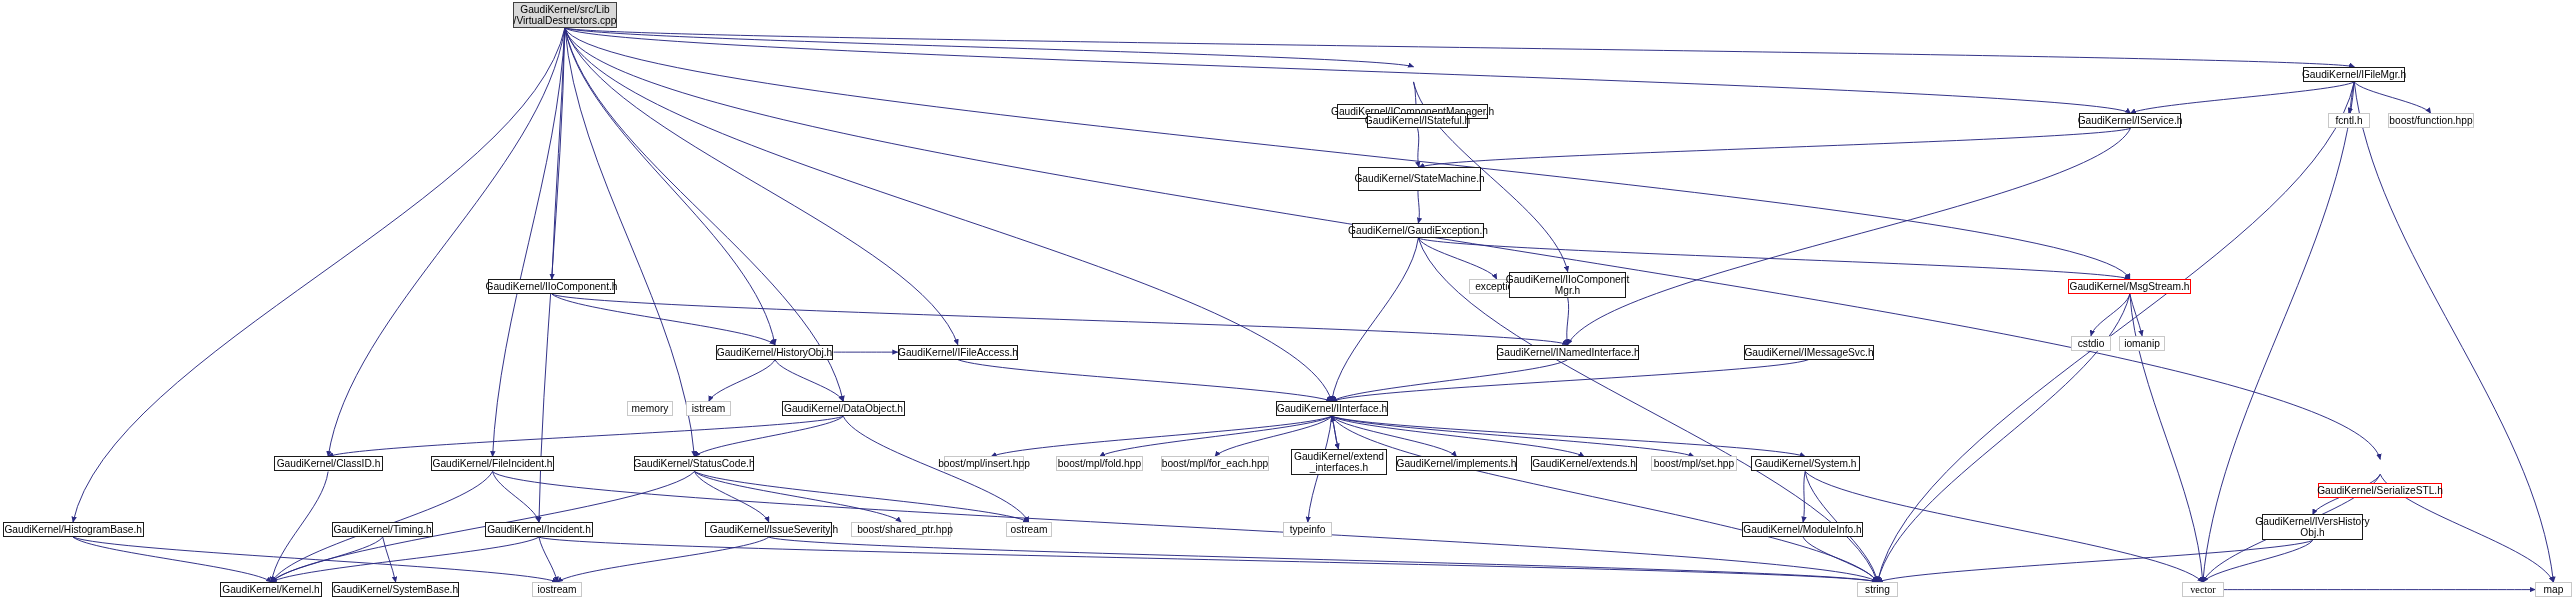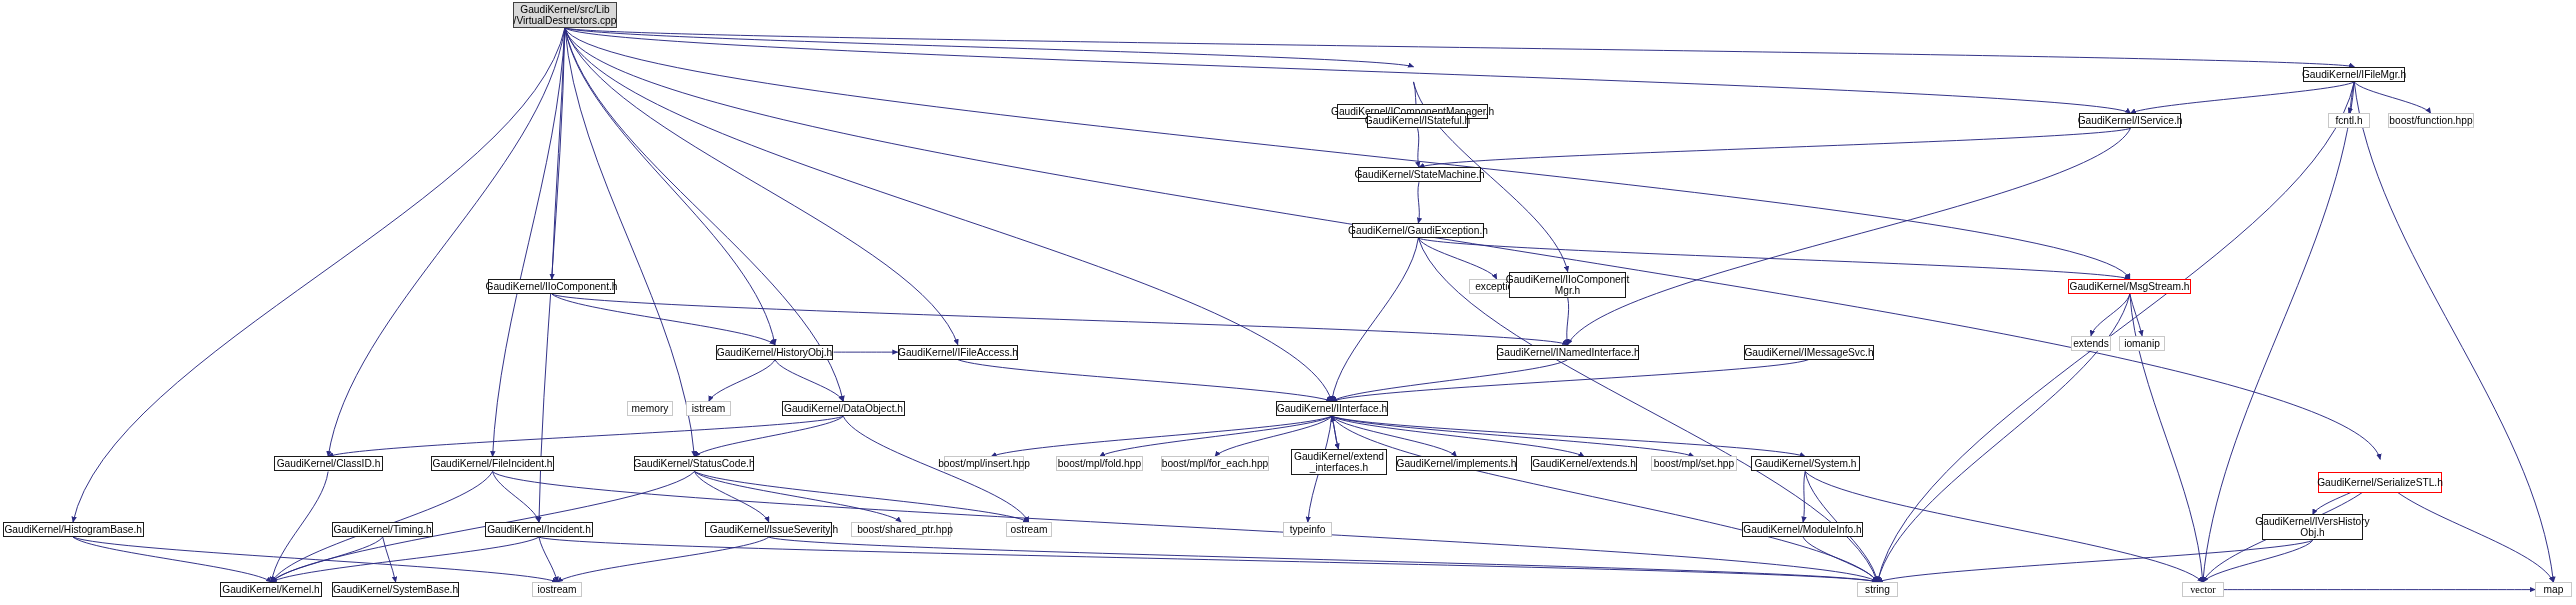--- a/index.html
+++ b/index.html
@@ -135,38 +135,38 @@
   </svg>
   <div id="nodes-layer">
       <div class="node root" style="left: 513px; top: 2px; width: 104px; height: 26px;">GaudiKernel/src/Lib
 /VirtualDestructors.cpp</div>
       <div class="node hdr" style="left: 1337px; top: 56px; width: 151px; height: 15px; margin-top: 48px;">GaudiKernel/IComponentManager.h</div>
       <div class="node hdr" style="left: 2303px; top: 67px; width: 102px; height: 15px;">GaudiKernel/IFileMgr.h</div>
       <div class="node hdr" style="left: 1367px; top: 113px; width: 101px; height: 15px; text-align: right;">GaudiKernel/IStateful.h</div>
       <div class="node hdr" style="left: 2079px; top: 113px; width: 102px; height: 15px;">GaudiKernel/IService.h</div>
       <div class="node sys" style="left: 2328px; top: 113px; width: 42px; height: 15px;">fcntl.h</div>
       <div class="node sys" style="left: 2388px; top: 113px; width: 86px; height: 15px;">boost/function.hpp</div>
-      <div class="node hdr" style="left: 1358px; top: 167px; width: 123px; height: 15px;">GaudiKernel/StateMachine.h</div>
+      <div class="node hdr" style="left: 1358px; top: 167px; width: 123px; height: 24px;">GaudiKernel/StateMachine.h</div>
       <div class="node hdr" style="left: 1352px; top: 223px; width: 132px; height: 15px;">GaudiKernel/GaudiException.h</div>
       <div class="node red" style="left: 2068px; top: 279px; width: 123px; height: 15px;">GaudiKernel/MsgStream.h</div>
       <div class="node sys" style="left: 1469px; top: 279px; width: 56px; height: 15px;">exception</div>
       <div class="node hdr" style="left: 1509px; top: 272px; width: 117px; height: 26px;">GaudiKernel/IIoComponent
 Mgr.h</div>
       <div class="node hdr" style="left: 488px; top: 279px; width: 127px; height: 15px;">GaudiKernel/IIoComponent.h</div>
-      <div class="node sys" style="left: 2071px; top: 336px; width: 40px; height: 15px;">extends</div>
+      <div class="node sys" style="left: 2071px; top: 336px; width: 40px; height: 15px;">cstdio</div>
       <div class="node sys" style="left: 2119px; top: 336px; width: 46px; height: 15px;">iomanip</div>
       <div class="node hdr" style="left: 716px; top: 345px; width: 117px; height: 15px;">GaudiKernel/HistoryObj.h</div>
       <div class="node hdr" style="left: 898px; top: 345px; width: 120px; height: 15px;">GaudiKernel/IFileAccess.h</div>
       <div class="node hdr" style="left: 1497px; top: 345px; width: 142px; height: 15px;">GaudiKernel/INamedInterface.h</div>
       <div class="node hdr" style="left: 1744px; top: 345px; width: 130px; height: 15px;">GaudiKernel/IMessageSvc.h</div>
       <div class="node sys" style="left: 627px; top: 401px; width: 46px; height: 15px;">memory</div>
       <div class="node sys" style="left: 686px; top: 401px; width: 45px; height: 15px;">istream</div>
       <div class="node hdr" style="left: 782px; top: 401px; width: 123px; height: 15px;">GaudiKernel/DataObject.h</div>
       <div class="node hdr" style="left: 1276px; top: 401px; width: 112px; height: 15px;">GaudiKernel/IInterface.h</div>
-      <div class="node red" style="left: 2318px; top: 472px; width: 124px; height: 21px;">GaudiKernel/SerializeSTL.h</div>
+      <div class="node red" style="left: 2318px; top: 483px; width: 124px; height: 15px;">GaudiKernel/SerializeSTL.h</div>
       <div class="node hdr" style="left: 274px; top: 456px; width: 109px; height: 15px;">GaudiKernel/ClassID.h</div>
       <div class="node hdr" style="left: 431px; top: 456px; width: 123px; height: 15px;">GaudiKernel/FileIncident.h</div>
       <div class="node hdr" style="left: 634px; top: 456px; width: 120px; height: 15px;">GaudiKernel/StatusCode.h</div>
       <div class="node sys" style="left: 944px; top: 456px; width: 80px; height: 15px;">boost/mpl/insert.hpp</div>
       <div class="node sys" style="left: 1056px; top: 456px; width: 87px; height: 15px;">boost/mpl/fold.hpp</div>
       <div class="node sys" style="left: 1161px; top: 456px; width: 108px; height: 15px;">boost/mpl/for_each.hpp</div>
       <div class="node hdr" style="left: 1291px; top: 449px; width: 96px; height: 26px;">GaudiKernel/extend
 _interfaces.h</div>
       <div class="node hdr" style="left: 1396px; top: 456px; width: 121px; height: 15px;">GaudiKernel/implements.h</div>
       <div class="node hdr" style="left: 1531px; top: 456px; width: 106px; height: 15px;">GaudiKernel/extends.h</div>

